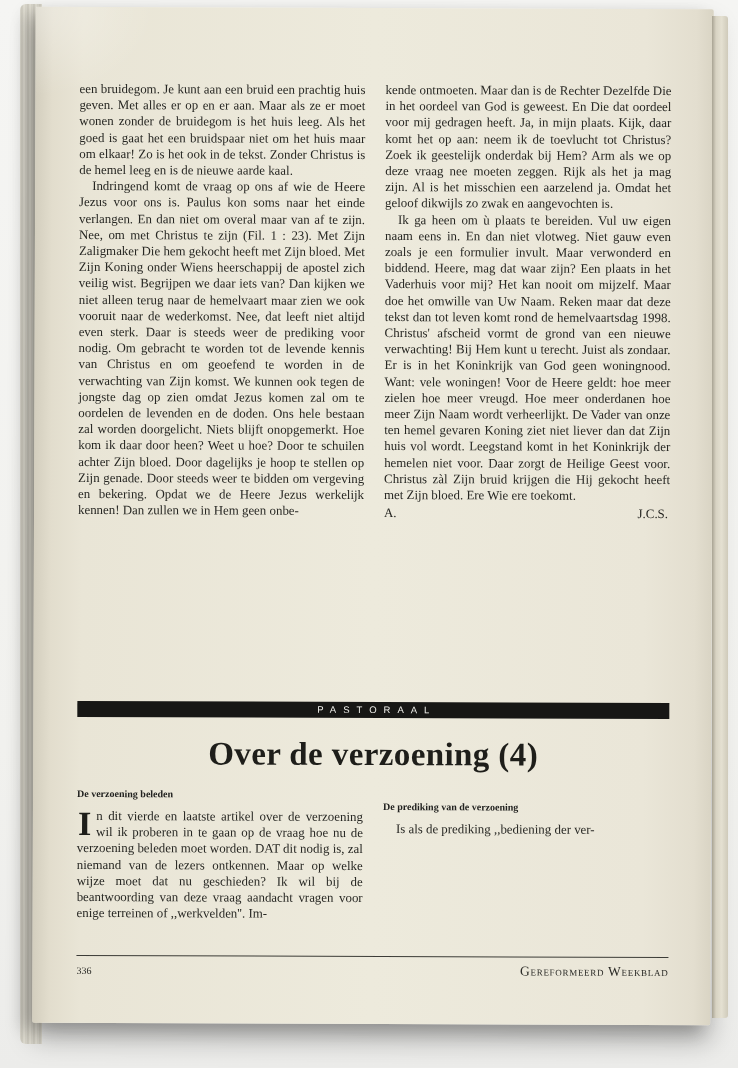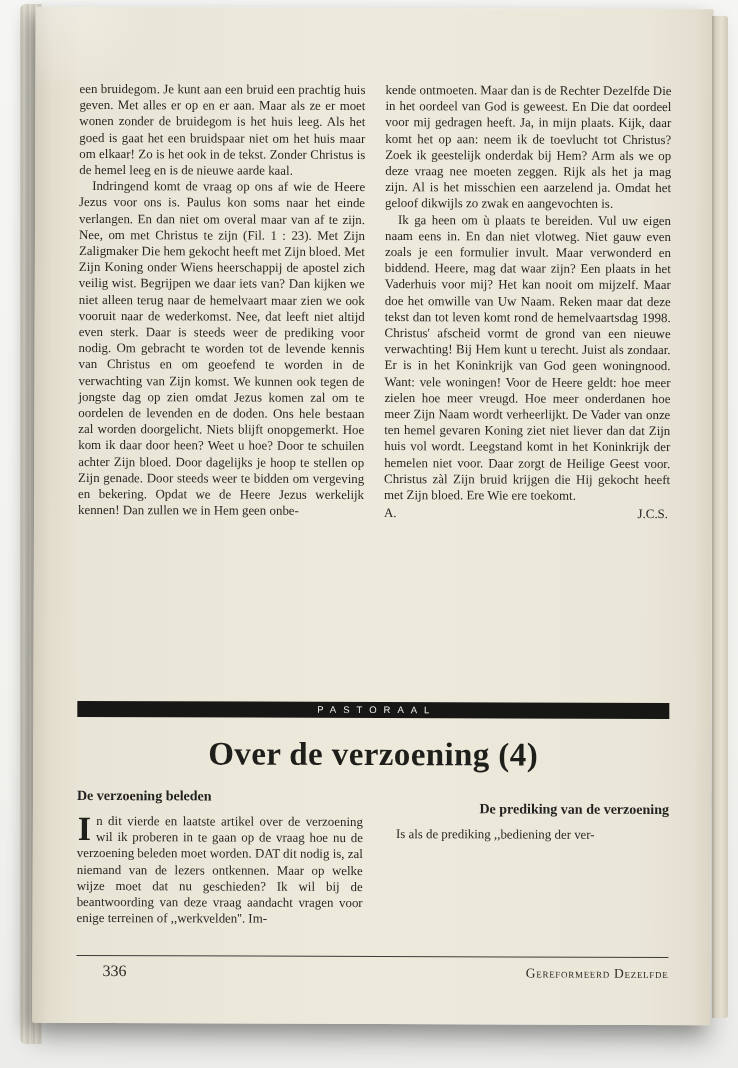--- a/index.html
+++ b/index.html
@@ -76,37 +76,37 @@
   .article-title {
     margin: 18px 0 16px;
     text-align: center;
     font-size: 33px; font-weight: bold;
     letter-spacing: 0.4px;
     color: #1e1e1a;
   }
 
   .subhead {
     margin: 0 0 9px;
-    font-size: 14px; font-weight: bold; color: #222220;
+    font-size: 10px; font-weight: bold; color: #222220;
   }
-  .subhead-2 { margin-top: 12px; text-align: right; }
+  .subhead-2 { margin-top: 12px; }
 
   .dropcap {
     float: left;
     font-size: 34px; line-height: 27px; font-weight: bold;
     margin: 2px 5px 0 1px; color: #1e1e1a;
   }
 
   .footer {
     position: absolute; left: 44px; right: 42px; top: 948px;
     border-top: 1.5px solid #3c3c37;
     padding-top: 6px;
     display: flex; justify-content: space-between; align-items: baseline;
   }
-  .page-number { font-size: 16px; color: #2a2a26; margin-left: 26px; }
+  .page-number { font-size: 10px; color: #2a2a26; }
   .magazine-name {
     font-variant: small-caps;
     font-size: 13.5px; letter-spacing: 0.7px; color: #2a2a26;
   }
 </style>
 </head>
 <body>
 
 <div class="scan">
 
@@ -144,21 +144,21 @@
           </p>
         </div>
         <div class="col">
           <h3 class="subhead subhead-2">De prediking van de verzoening</h3>
           <p class="body-p indent">Is als de prediking ,,bediening der ver-</p>
         </div>
       </div>
 
       <div class="footer">
         <span class="page-number">336</span>
-        <span class="magazine-name">Gereformeerd Dezelfde</span>
+        <span class="magazine-name">Gereformeerd Weekblad</span>
       </div>
 
     </div>
   </div>
 
   <div class="next-page"></div>
 
 </div>
 
 </body></html>

